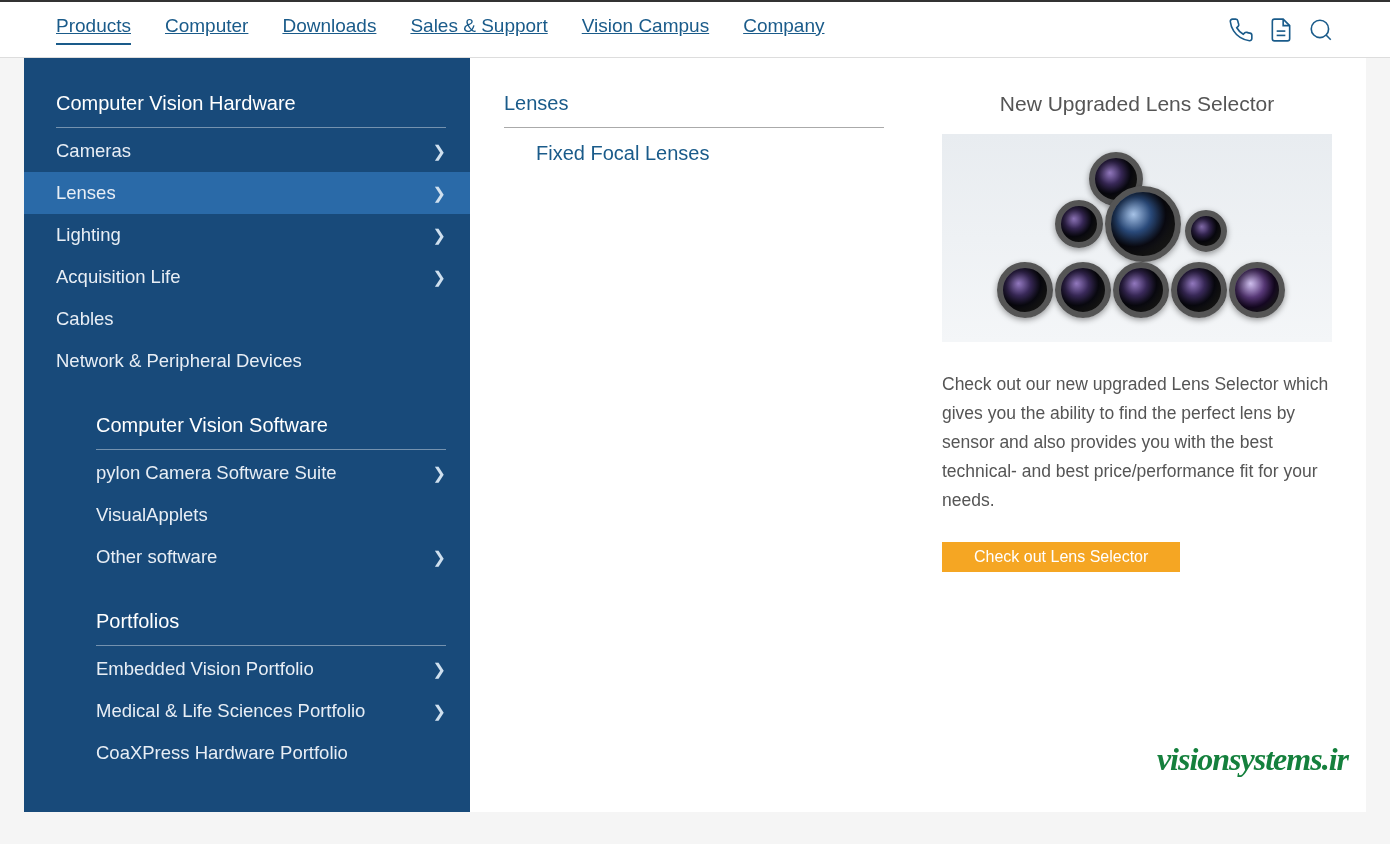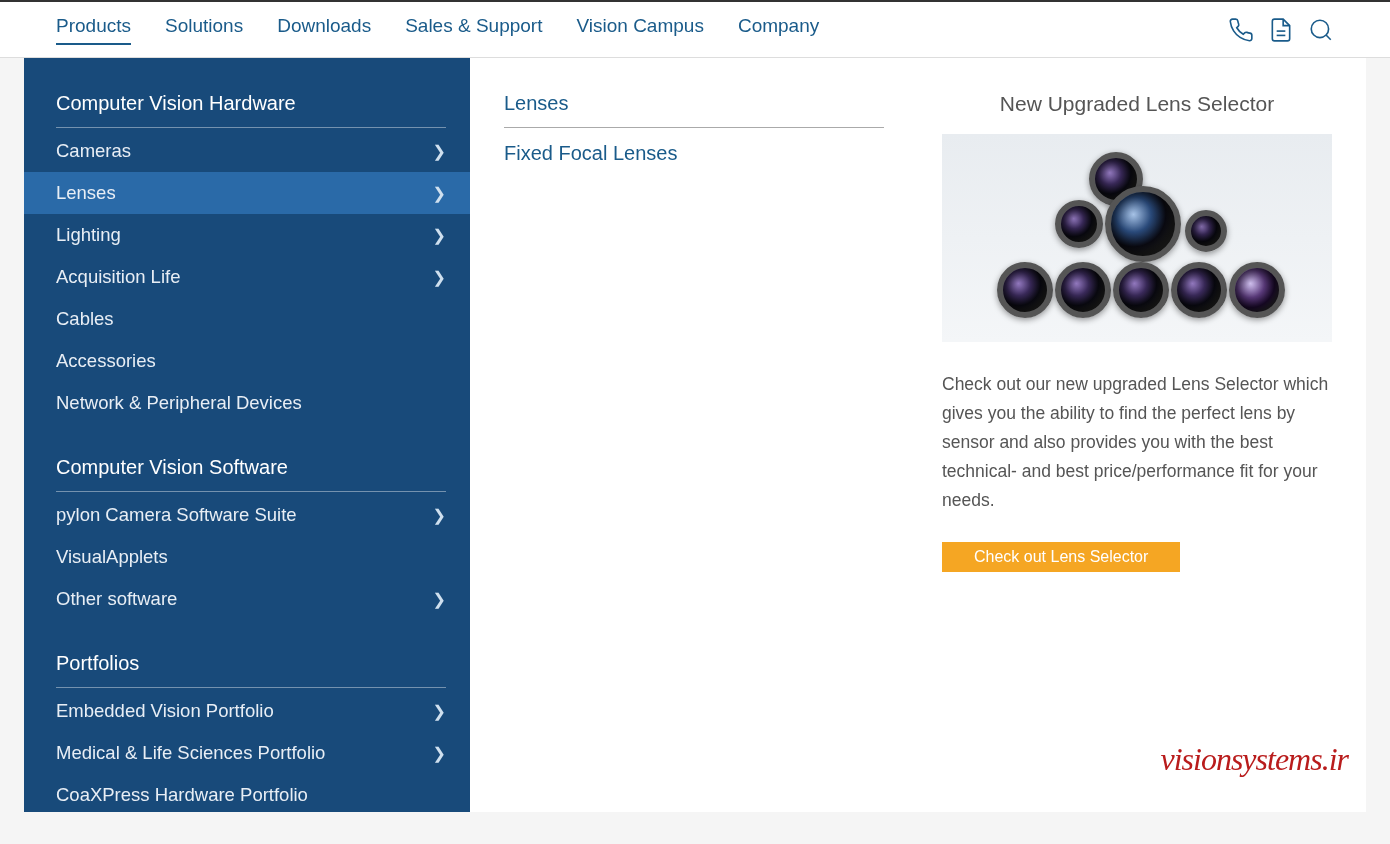--- a/index.html
+++ b/index.html
@@ -1,57 +1,57 @@
 <!DOCTYPE html>
 <html><head>
 <meta charset="utf-8">
 <style>
 * { margin: 0; padding: 0; box-sizing: border-box; }
 body { font-family: Arial, Helvetica, sans-serif; background: #f5f5f5; width: 1390px; height: 844px; overflow: hidden; }
 .topbar { background: #fff; border-top: 2px solid #333; border-bottom: 1px solid #ddd; height: 58px; display: flex; align-items: center; padding: 0 56px; justify-content: space-between; }
 .nav { display: flex; gap: 34px; }
-.nav-item { color: #1a5b8a; font-size: 19px; cursor: pointer; padding-bottom: 6px; }
+.nav-item { color: #1a5b8a; font-size: 19px; cursor: pointer; padding-bottom: 6px; text-decoration: underline; }
 .nav-item.active { border-bottom: 2px solid #1a5b8a; }
 .top-icons { display: flex; gap: 14px; align-items: center; }
 .top-icons svg { stroke: #1a5b8a; fill: none; stroke-width: 1.5; cursor: pointer; }
 .content { display: flex; background: #fff; margin: 0 24px; height: 754px; }
 .sidebar { width: 446px; background: #184a7a; color: #fff; padding: 22px 24px 28px 32px; }
 .side-header { font-size: 20px; padding: 12px 0; border-bottom: 1px solid rgba(255,255,255,0.4); margin-bottom: 2px; }
 .side-item { display: flex; justify-content: space-between; align-items: center; font-size: 18.5px; padding: 10px 8px 10px 0; cursor: pointer; color: #e8eef5; margin-left: -32px; padding-left: 32px; margin-right: -24px; padding-right: 24px; text-align: center; }
 .side-item.active { background: #2a6aa8; }
 .side-item .chev { font-size: 16px; color: #cfe0ef; }
-.side-group { margin-top: 20px; }
+.side-group { margin-top: 20px; margin-left: 40px; }
 .middle { flex: 1; padding: 22px 34px; }
 .mid-header { color: #1a5b8a; font-size: 20px; padding: 12px 0; border-bottom: 1px solid #aaa; width: 380px; }
-.mid-item { color: #1a5b8a; font-size: 20px; padding: 14px 0; cursor: pointer; }
+.mid-item { color: #1a5b8a; font-size: 20px; padding: 14px 0; cursor: pointer; margin-left: 32px; }
 .right { width: 424px; padding: 22px 34px 22px 0; }
 .right-title { color: #555; font-size: 21px; padding: 12px 0 18px; text-align: center; }
 .lens-image { width: 390px; height: 208px; background: linear-gradient(180deg,#e8ecf0 0%,#f4f6f8 100%); display: flex; align-items: flex-end; justify-content: center; padding-bottom: 24px; }
 .lens-pyramid { position: relative; width: 280px; height: 170px; }
 .lens { position: absolute; border-radius: 50%; background: radial-gradient(circle at 35% 35%, #9a7fc8 0%, #3a2a5a 30%, #0a0a12 55%, #1a1a1a 70%, #444 100%); border: 6px solid #555; box-shadow: inset 0 0 15px rgba(0,0,0,0.8), 0 2px 6px rgba(0,0,0,0.4); }
 .l1 { width: 54px; height: 54px; top: 4px; left: 92px; }
 .l2 { width: 48px; height: 48px; top: 52px; left: 58px; }
 .l3 { width: 76px; height: 76px; top: 38px; left: 108px; background: radial-gradient(circle at 35% 35%, #a8c4e8 0%, #2a4a7a 30%, #0a0a12 55%, #1a1a1a 70%, #444 100%); }
 .l4 { width: 42px; height: 42px; top: 62px; left: 188px; }
 .l5 { width: 56px; height: 56px; top: 114px; left: 0; }
 .l6 { width: 56px; height: 56px; top: 114px; left: 58px; }
 .l7 { width: 56px; height: 56px; top: 114px; left: 116px; }
 .l8 { width: 56px; height: 56px; top: 114px; left: 174px; }
 .l9 { width: 56px; height: 56px; top: 114px; left: 232px; background: radial-gradient(circle at 35% 35%, #d8c8f8 0%, #5a3a7a 35%, #1a0a2a 60%, #2a2a2a 80%, #555 100%); }
 .right-text { color: #555; font-size: 17.5px; line-height: 1.65; margin-top: 28px; }
 .cta-btn { background: #f5a623; color: #fff; border: none; padding: 6px 32px; font-size: 16px; margin-top: 28px; cursor: pointer; }
-.watermark { position: absolute; right: 42px; bottom: 66px; font-family: 'Brush Script MT', cursive; font-size: 32px; font-weight: normal; color: #b91c1c; font-style: italic; letter-spacing: -1px; }
+.watermark { position: absolute; right: 42px; bottom: 66px; font-family: 'Brush Script MT', cursive; font-size: 32px; font-weight: bold; color: #15803d; font-style: italic; letter-spacing: -1px; }
 </style>
 </head>
 <body>
 
 <div class="topbar">
   <div class="nav">
     <div class="nav-item active">Products</div>
-    <div class="nav-item">Solutions</div>
+    <div class="nav-item">Computer</div>
     <div class="nav-item">Downloads</div>
     <div class="nav-item">Sales &amp; Support</div>
     <div class="nav-item">Vision Campus</div>
     <div class="nav-item">Company</div>
   </div>
   <div class="top-icons">
     <svg width="26" height="26" viewBox="0 0 24 24">
         <path d="M22 16.92v3a2 2 0 0 1-2.18 2 19.79 19.79 0 0 1-8.63-3.07 19.5 19.5 0 0 1-6-6 19.79 19.79 0 0 1-3.07-8.67A2 2 0 0 1 4.11 2h3a2 2 0 0 1 2 1.72c.13.96.37 1.9.7 2.81a2 2 0 0 1-.45 2.11L8.09 9.91a16 16 0 0 0 6 6l1.27-1.27a2 2 0 0 1 2.11-.45c.91.33 1.85.57 2.81.7A2 2 0 0 1 22 16.92z"></path>
       </svg>
     <svg width="26" height="26" viewBox="0 0 24 24">
@@ -82,23 +82,20 @@
       <div class="side-item">
           <span>Lighting</span>
           <span class="chev">❯</span>
         </div>
       <div class="side-item">
           <span>Acquisition Life</span>
           <span class="chev">❯</span>
         </div>
       <div class="side-item">
           <span>Cables</span>
-        </div>
-      <div class="side-item">
-          <span>Accessories</span>
         </div>
       <div class="side-item">
           <span>Network &amp; Peripheral Devices</span>
         </div>
     </div>
     <div class="side-group">
       <div class="side-header">Computer Vision Software</div>
       <div class="side-item">
           <span>pylon Camera Software Suite</span>
           <span class="chev">❯</span>

